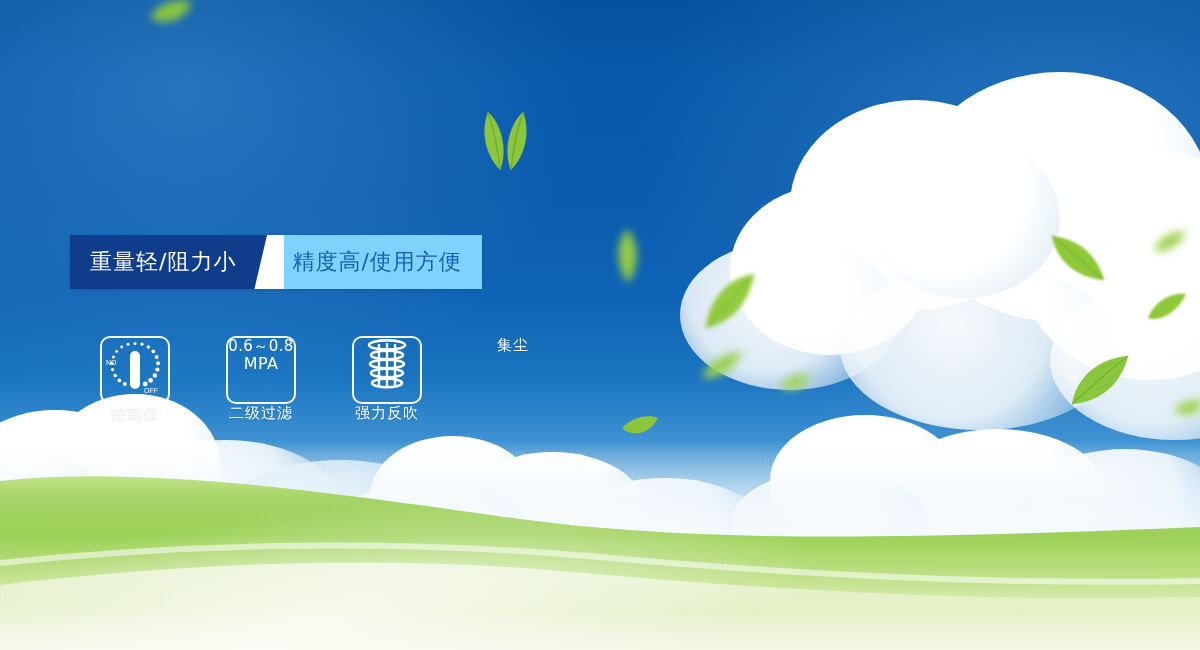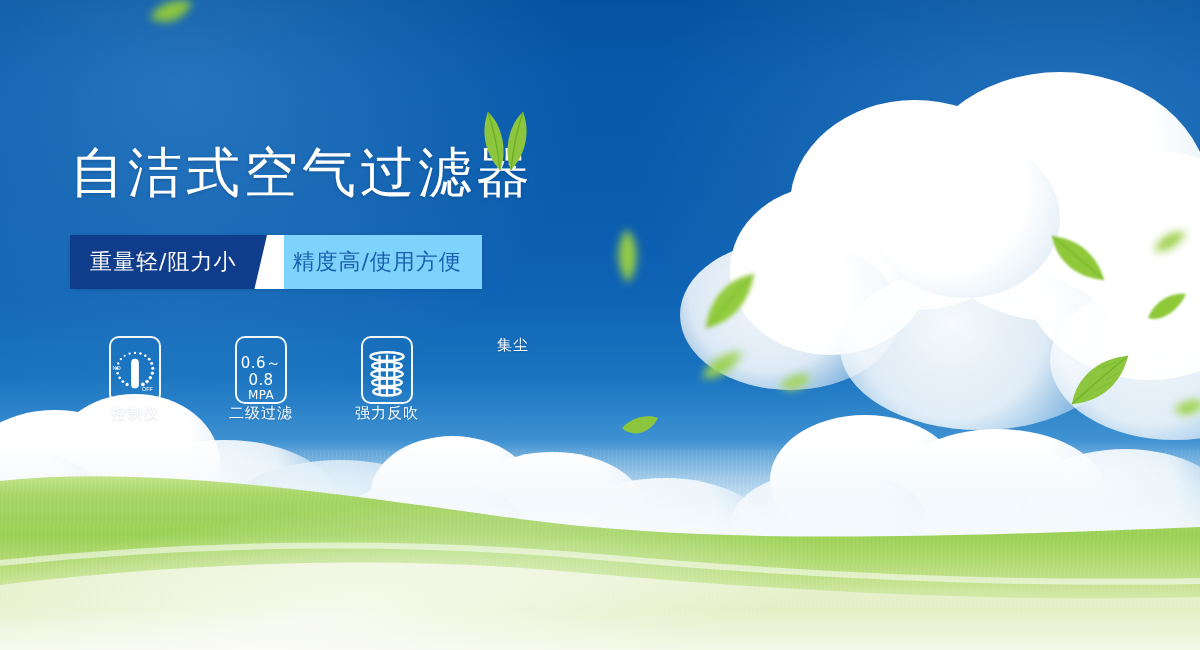--- a/index.html
+++ b/index.html
@@ -110,29 +110,29 @@
     font-size:22px;letter-spacing:1px;white-space:nowrap;
     font-family:"DejaVu Sans","Liberation Sans",sans-serif;
   }
 
   
   .features{
     position:absolute;left:72px;top:336px;display:flex;gap:0;
   }
   .feature{width:126px;display:flex;flex-direction:column;align-items:center;}
   .feature .box{
-    width:52px;height:68px;border:2px solid rgba(255,255,255,.95);
-    border-radius:10px;display:flex;align-items:flex-end;justify-content:center;
+    width:70px;height:68px;border:2px solid rgba(255,255,255,.95);
+    border-radius:10px;display:flex;align-items:flex-start;justify-content:center;
     box-sizing:border-box;position:relative;
   }
   .feature .box .txt{
     color:#fff;text-align:center;line-height:1.12;font-size:15px;letter-spacing:.4px;
     font-family:"DejaVu Sans","Liberation Sans",sans-serif;
   }
-  .feature .box .txt .l2{display:block;font-size:12px;}
+  .feature .box .txt .l2{display:block;font-size:16px;}
   .feature .cap{
     color:#ffffff;font-size:15px;letter-spacing:1px;white-space:nowrap;
     font-family:"DejaVu Sans","Liberation Sans",sans-serif;
     text-shadow:0 1px 2px rgba(0,30,70,.18);
   }
 
   
   .leaf{position:absolute;}
   .leaf.blur1{filter:blur(2.2px);}
   .leaf.blur2{filter:blur(4.5px);}
@@ -248,21 +248,20 @@
   </svg>
 
   <svg class="leaf blur2" style="left:1172px;top:398px;width:34px;height:22px;" viewBox="0 0 34 22" aria-hidden="true">
     <path d="M2,12 C10,2 26,0 32,4 C26,18 10,20 2,12 Z" fill="#a0d24f"></path>
   </svg>
 
   <svg class="leaf" style="left:620px;top:414px;width:40px;height:24px;" viewBox="0 0 40 24" aria-hidden="true">
     <path d="M2,14 C12,2 30,0 38,4 C30,20 12,24 2,14 Z" fill="#8cc63f"></path>
   </svg>
 
-  <div class="title">自洁式空气过滤器</div>
 
   <svg class="sprout" viewBox="0 0 70 64" aria-hidden="true">
     <path d="M30,62 C16,48 10,24 18,4 C32,16 38,44 30,62 Z" fill="#8cc63f"></path>
     <path d="M18,4 C24,22 28,42 30,62" stroke="#6fae26" stroke-width="1.4" fill="none"></path>
     <path d="M41,62 C55,48 61,24 53,4 C39,16 33,44 41,62 Z" fill="#8cc63f"></path>
     <path d="M53,4 C47,22 43,42 41,62" stroke="#6fae26" stroke-width="1.4" fill="none"></path>
   </svg>
 
   <div class="badgebar">
     <div class="badge-left">重量轻/阻力小</div>

